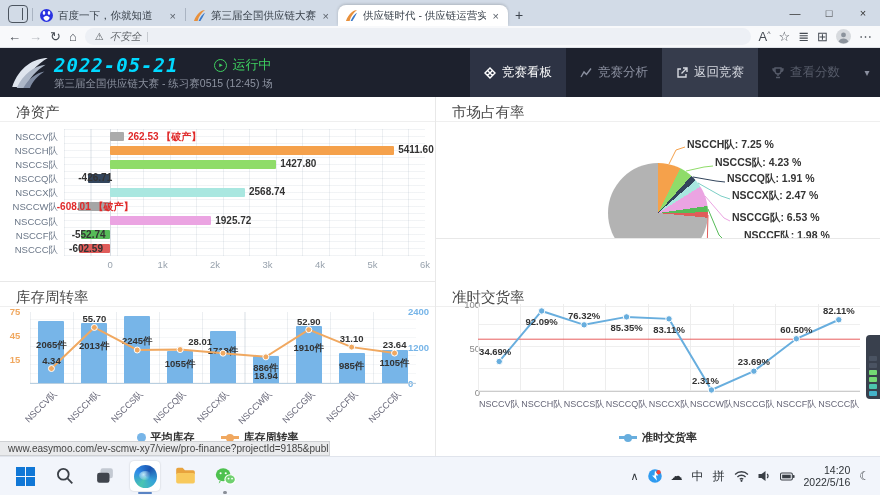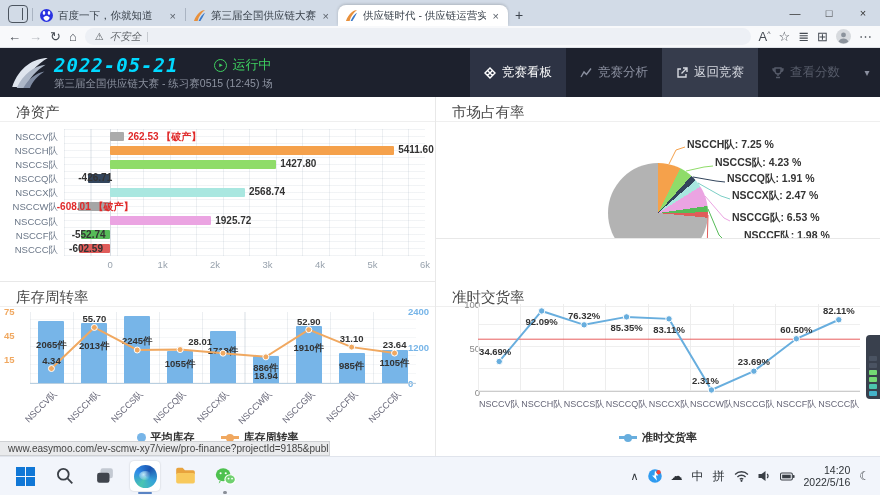--- a/index.html
+++ b/index.html
@@ -82,21 +82,21 @@
 
   
   .pie-area { position:absolute; left:0; top:26px; right:0; bottom:0; }
   .pie { position:absolute; left:172px; top:40px; width:100px; height:100px; border-radius:50%; }
   .pie-lbl { position:absolute; font-size:10.5px; font-weight:bold; color:#333; white-space:nowrap; }
   .pie-leads { position:absolute; inset:0; pointer-events:none; }
 
   
   .to-area { position:absolute; left:0; top:22px; right:0; bottom:0; }
   .to-tick { position:absolute; font-size:9.5px; font-weight:bold; }
-  .to-tick.l { left:4px; width:22px; text-align:left; color:#f0a860; }
+  .to-tick.l { left:4px; width:22px; text-align:center; color:#f0a860; }
   .to-tick.r { left:408px; width:30px; color:#77b5e8; }
   .to-plot { position:absolute; left:30px; top:8px; width:386px; height:72px; border-bottom:1px solid #b9cfe0;
     background-image:repeating-linear-gradient(90deg, rgba(120,140,160,.14) 0 1px, transparent 1px 42.9px),
                      repeating-linear-gradient(0deg, rgba(120,140,160,.07) 0 1px, transparent 1px 9px); }
   .to-bar { position:absolute; bottom:0; width:26px; background:#77b5e8; border-radius:1px 1px 0 0; }
   .to-blbl { position:absolute; font-size:9.5px; font-weight:bold; color:#333; transform:translateX(-50%); white-space:nowrap; }
   .to-llbl { position:absolute; font-size:9.5px; font-weight:bold; color:#333; transform:translateX(-50%); }
   .to-svg { position:absolute; left:0; top:0; overflow:visible; }
   .to-xlbl { position:absolute; top:84px; width:54px; font-size:9px; color:#667; text-align:right;
              transform:rotate(-45deg); transform-origin:100% 0; white-space:nowrap; }

